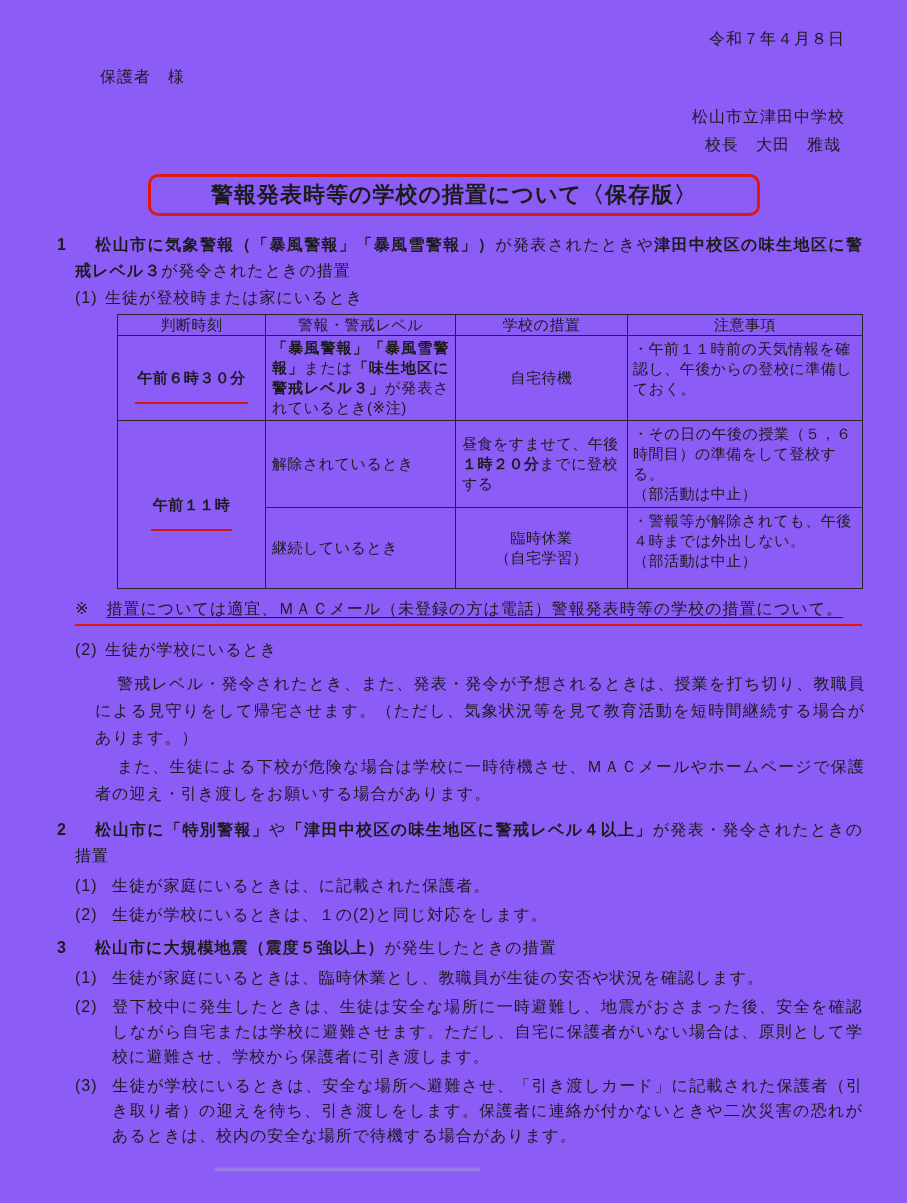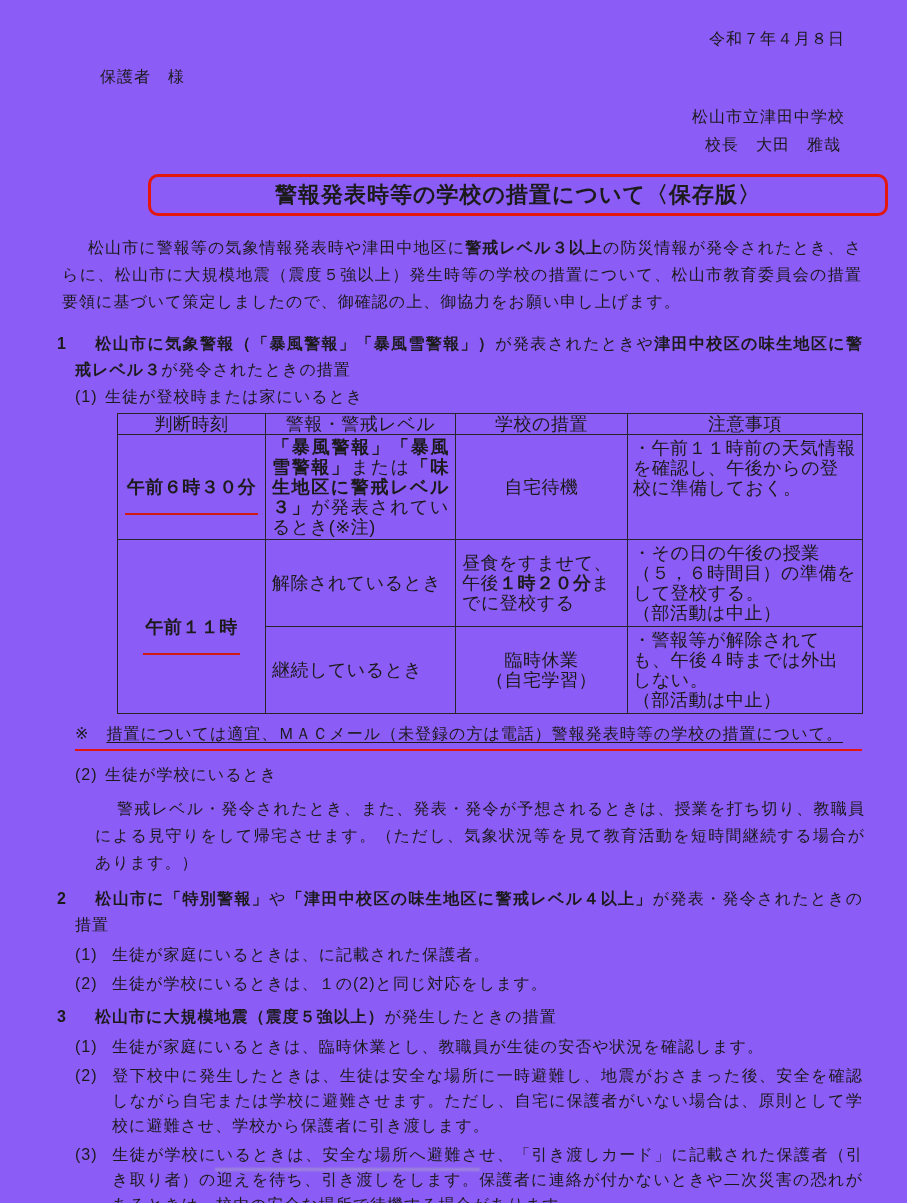--- a/index.html
+++ b/index.html
@@ -6,33 +6,33 @@
   .page{
     position:relative;width:907px;height:1203px;background:#8b5cf6;overflow:hidden;
     font-family:"Liberation Sans","DejaVu Sans",sans-serif;
     color:#1b1b1b;font-size:16px;letter-spacing:1px;line-height:26px;
   }
   .date{text-align:right;padding:26px 62px 0 0;}
   .addressee{margin:12px 0 0 100px;}
   .school{text-align:right;margin:14px 62px 0 0;}
   .principal{text-align:right;margin:2px 66px 16px 0;}
   .title-box{
-    box-sizing:border-box;width:740px;margin:8px 0 0 148px;
+    box-sizing:border-box;width:612px;margin:8px 0 0 148px;
     border:3.5px solid #e3170d;border-radius:10px;
     text-align:center;padding:3px 4px 4px;
     font-size:22px;font-weight:bold;line-height:29px;letter-spacing:1px;
   }
   .intro{margin:18px 45px 0 62px;text-indent:26px;text-align:justify;line-height:27px;}
   .sec{margin:16px 44px 0 75px;text-indent:-18px;line-height:26px;text-align:justify;}
   .sec .num{display:inline-block;width:38px;text-indent:0;font-weight:bold;}
   .sub-h{margin:2px 0 0 75px;line-height:24px;}
   .sub-h .label{display:inline-block;width:30px;}
   table{border-collapse:collapse;table-layout:fixed;margin:4px 0 0 117px;}
   col.c1{width:148px}col.c2{width:190px}col.c3{width:172px}col.c4{width:235px}
-  th,td{border:1.6px solid #262626;font-size:18px;line-height:20px;
+  th,td{border:1.6px solid #262626;font-size:15px;line-height:20px;
         letter-spacing:0.5px;vertical-align:middle;padding:2px 6px;}
   th{font-weight:normal;text-align:center;height:20px;padding:0 2px;}
   td.td-time{text-align:center;font-weight:bold;}
   .time-u{border-bottom:2.5px solid #cf1a10;padding:0 2px 16px;}
   td.td-level{text-align:justify;}
   td.center{text-align:center;}
   td.td-note{padding:3px 5px;vertical-align:top;}
   tr.r1 td{height:78px;} tr.r2 td{height:68px;} tr.r3 td{height:74px;}
   .note-line{margin:8px 45px 0 75px;padding-bottom:4px;
     border-bottom:2.5px solid #e3170d;line-height:23px;white-space:nowrap;}
@@ -53,21 +53,20 @@
 
   <div class="date">令和７年４月８日</div>
   <div class="addressee">保護者　様</div>
   <div class="school">松山市立津田中学校</div>
   <div class="principal">校長　大田　雅哉</div>
 
   <div class="title-box">
     <span>警報発表時等の学校の措置について〈保存版〉</span>
   </div>
 
-  <p class="intro"><span>松山市に警報等の気象情報発表時や津田中地区に</span><b>警戒レベル３以上</b><span>の防災情報が発令されたとき、さらに、松山市に大規模地震（震度５強以上）発生時等の学校の措置について、松山市教育委員会の措置要領に基づいて策定しましたので、御確認の上、御協力をお願い申し上げます。</span></p>
 
   <div class="sec"><span class="num">1</span><b>松山市に気象警報（「暴風警報」「暴風雪警報」）</b><span>が発表されたときや</span><b>津田中校区の味生地区に警戒レベル３</b><span>が発令されたときの措置</span></div>
 
   <div class="sub-h"><span class="label">(1)</span><span>生徒が登校時または家にいるとき</span></div>
 
   <table>
     <colgroup>
         <col class="c1">
         <col class="c2">
         <col class="c3">
@@ -109,20 +108,21 @@
           </td>
       </tr>
     </tbody>
   </table>
 
   <div class="note-line"><span>※　</span><span class="ntext">措置については適宜、ＭＡＣメール（未登録の方は電話）警報発表時等の学校の措置について。</span></div>
 
   <div class="sub-h" style="margin-top:12px"><span class="label">(2)</span><span>生徒が学校にいるとき</span></div>
 
   <p class="body-p first">警戒レベル・発令されたとき、また、発表・発令が予想されるときは、授業を打ち切り、教職員による見守りをして帰宅させます。（ただし、気象状況等を見て教育活動を短時間継続する場合があります。）</p>
+  <p class="body-p">また、生徒による下校が危険な場合は学校に一時待機させ、ＭＡＣメールやホームページで保護者の迎え・引き渡しをお願いする場合があります。</p>
 
   <div class="sec sec2"><span class="num">2</span><b>松山市に「特別警報」</b><span>や</span><b>「津田中校区の味生地区に警戒レベル４以上」</b><span>が発表・発令されたときの措置</span></div>
 
   <div class="item"><span class="label">(1)</span><span>生徒が家庭にいるときは、に記載された保護者。</span></div>
   <div class="item"><span class="label">(2)</span><span>生徒が学校にいるときは、１の(2)と同じ対応をします。</span></div>
 
   <div class="sec sec3"><span class="num">3</span><b>松山市に大規模地震（震度５強以上）</b><span>が発生したときの措置</span></div>
 
   <div class="item"><span class="label">(1)</span><span>生徒が家庭にいるときは、臨時休業とし、教職員が生徒の安否や状況を確認します。</span></div>
   <div class="item"><span class="label">(2)</span><span>登下校中に発生したときは、生徒は安全な場所に一時避難し、地震がおさまった後、安全を確認しながら自宅または学校に避難させます。ただし、自宅に保護者がいない場合は、原則として学校に避難させ、学校から保護者に引き渡します。</span></div>

